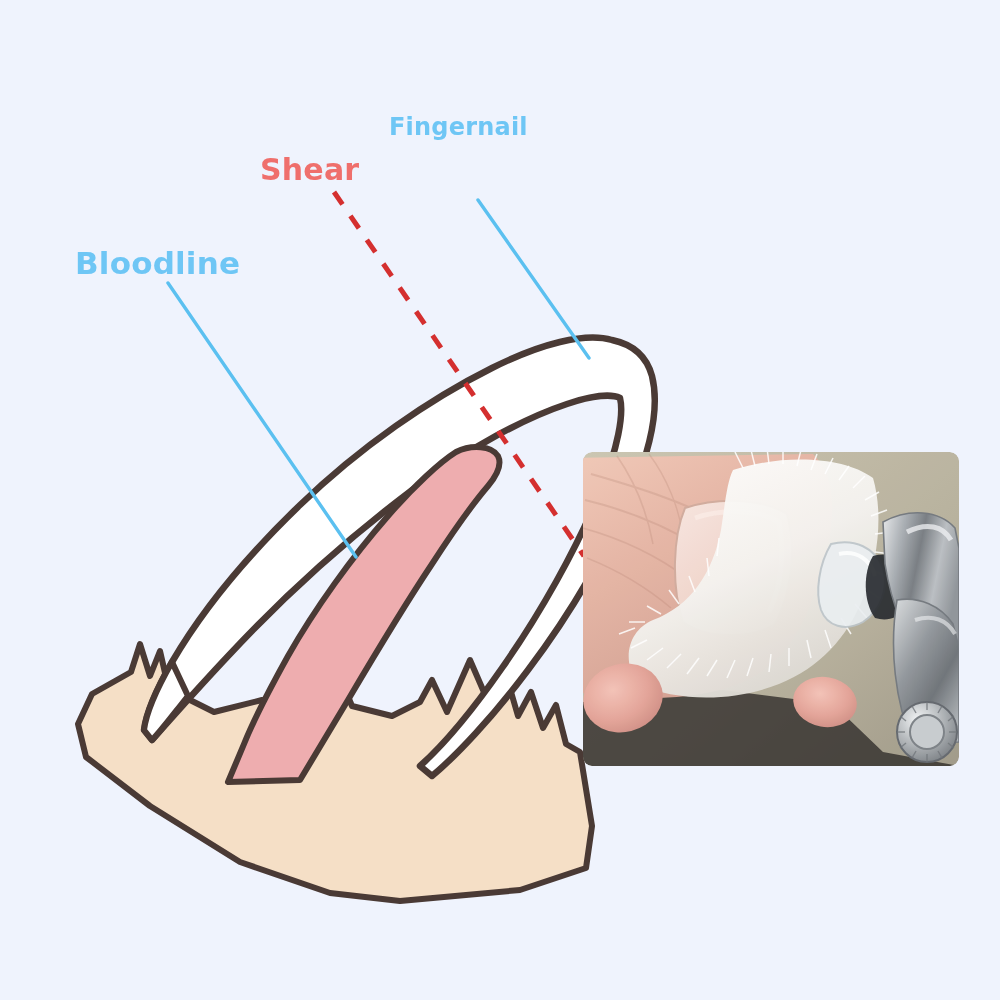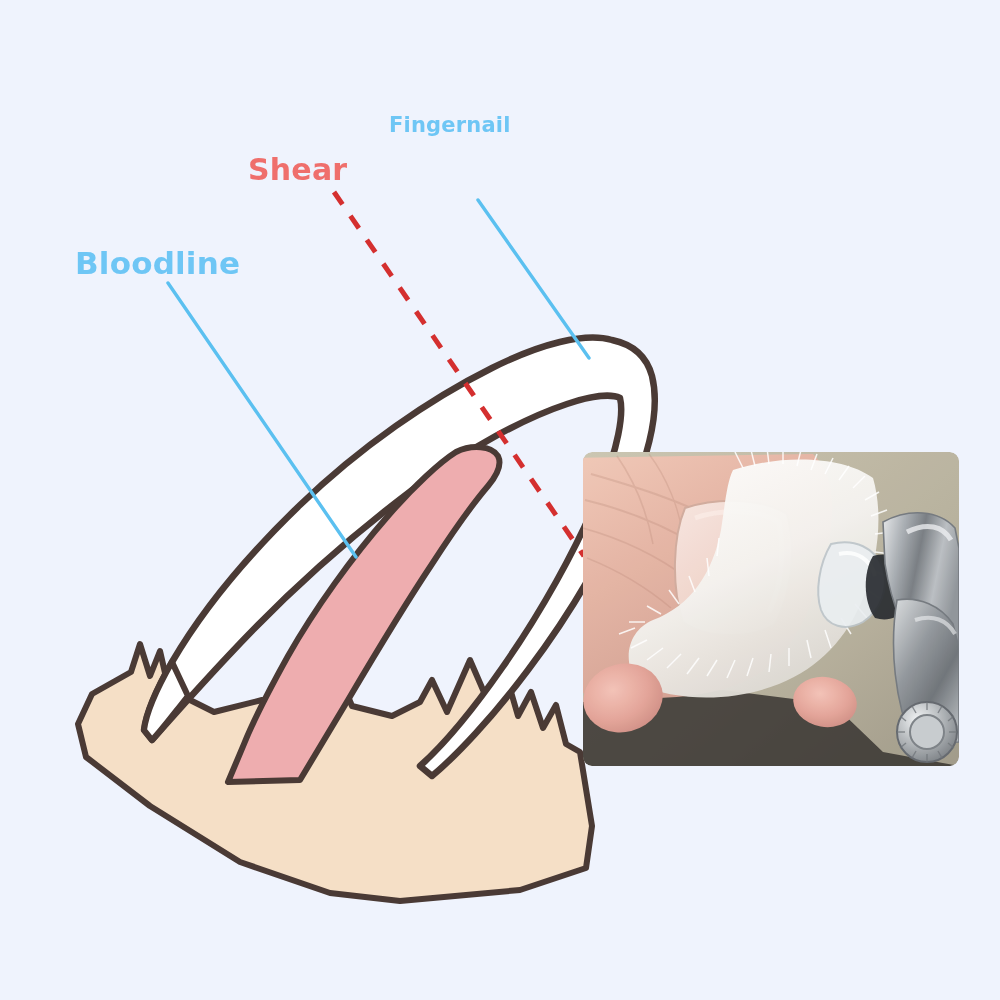--- a/index.html
+++ b/index.html
@@ -31,25 +31,25 @@
     position: absolute;
     font-weight: 800;
     letter-spacing: 0.2px;
     white-space: nowrap;
     line-height: 1;
     -webkit-font-smoothing: antialiased;
   }
   #label-fingernail {
     left: 389px;
     top: 115px;
-    font-size: 21px;
+    font-size: 24px;
     color: #6ec6f5;
   }
   #label-shear {
-    left: 248px;
+    left: 260px;
     top: 155px;
     font-size: 30px;
     color: #ef6f6c;
   }
   #label-bloodline {
     left: 75px;
     top: 248px;
     font-size: 31px;
     color: #6ec6f5;
     text-align: center;

